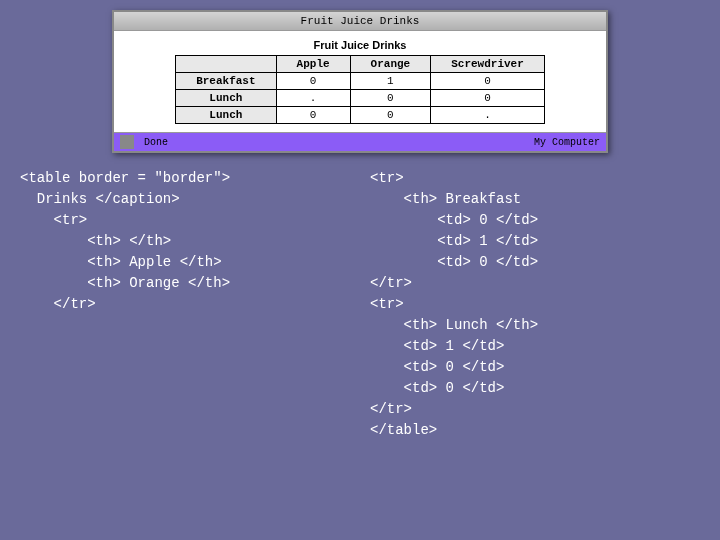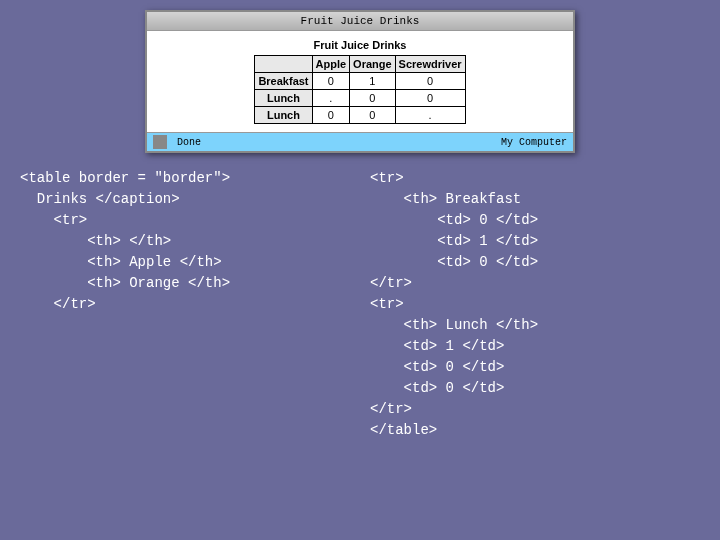--- a/index.html
+++ b/index.html
@@ -12,21 +12,21 @@
       overflow: hidden;
       display: flex;
       flex-direction: column;
       align-items: center;
       justify-content: flex-start;
       padding-top: 10px;
     }
 
     
     .browser-window {
-      width: 430px;
+      width: 496px;
       background: #c0c0c0;
       border: 2px solid #888;
       box-shadow: 2px 2px 6px rgba(0,0,0,0.5);
       margin-bottom: 10px;
     }
 
     .browser-titlebar {
       background: linear-gradient(to bottom, #d4d4d4, #b0b0b0);
       padding: 3px 6px;
       font-size: 11px;
@@ -53,37 +53,38 @@
 
     .fruit-table caption {
       font-size: 11px;
       font-weight: bold;
       margin-bottom: 4px;
       color: #000;
     }
 
     .fruit-table th, .fruit-table td {
       border: 1px solid #000;
-      padding: 2px 3px;
+      padding: 2px 20px;
       text-align: center;
       color: #000;
+      font-family: Liberation Mono, monospace;
     }
 
     .fruit-table th {
       background: #e8e8e8;
     }
 
     .fruit-table td.row-header {
       text-align: center;
       background: #e8e8e8;
       font-weight: bold;
     }
 
     .browser-statusbar {
-      background: #7dd3fc;
+      background: #8b5cf6;
       border-top: 1px solid #999;
       padding: 2px 6px;
       font-size: 10px;
       display: flex;
       justify-content: space-between;
       align-items: center;
     }
 
     .status-icon {
       width: 14px;

